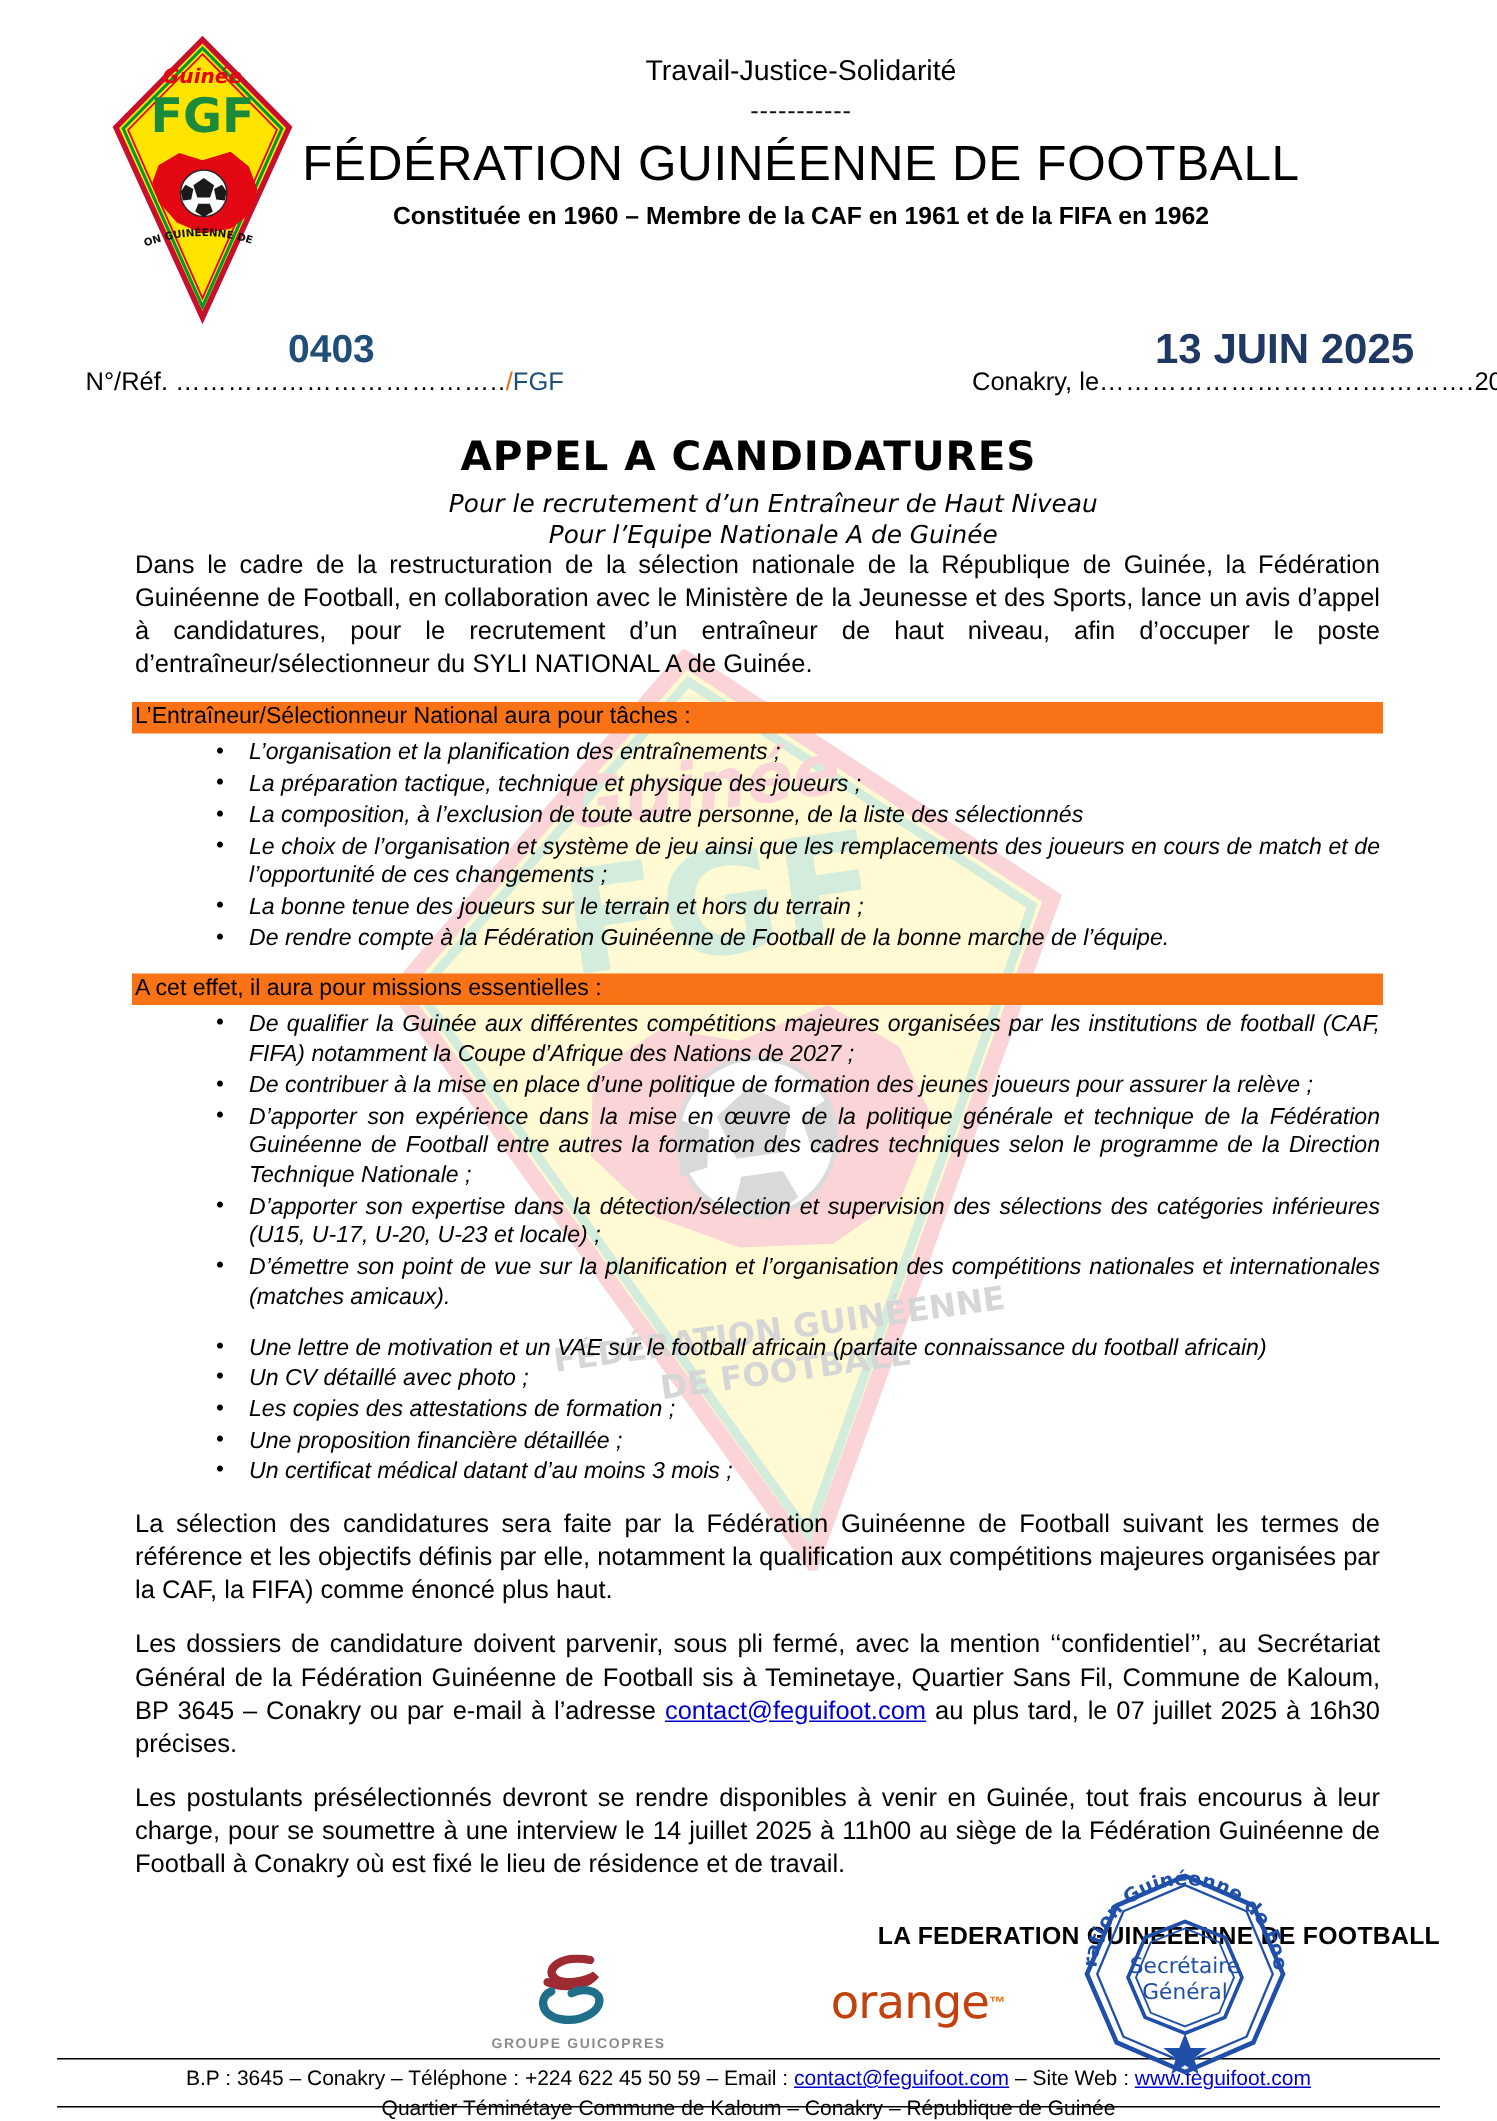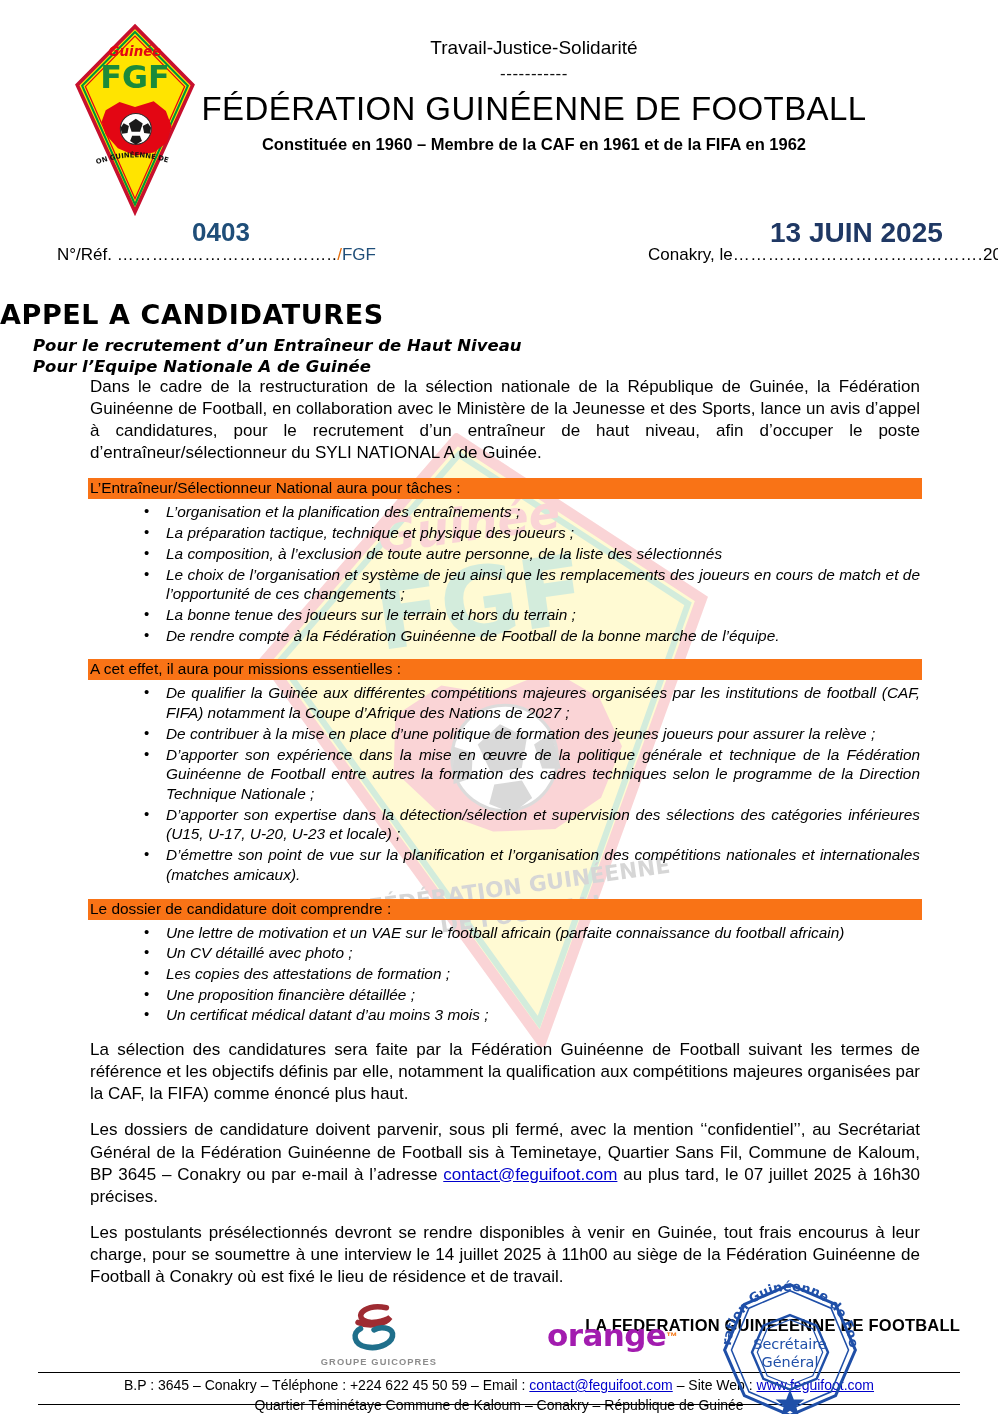--- a/index.html
+++ b/index.html
@@ -88,30 +88,30 @@
   }
   .date-val {
     position: absolute; left: 770px; top: 0px;
     font-size: 28px; font-weight: bold; color: #1F3864;
   }
   .dots { letter-spacing: .5px; }
   .slash-orange { color: #E36C0A; }
   .fgf-tail { color: #1F4E79; }
 
   
-  .title-block { margin-top: 22px; }
+  .title-block { text-align:center; margin-top: 12px; }
   .main-title {
     font-size: 27px;
     font-weight: bold;
     letter-spacing: .6px;
     font-family: "DejaVu Sans", sans-serif;
   }
   .sub-title {
     font-size: 16.5px;
-    font-weight: bold;
+    font-weight: normal;
     font-style: italic;
     margin-top: 6px;
     font-family: "DejaVu Sans", sans-serif;
     padding-left: 33px;
   }
   .sub-title.second { margin-top: 2px; }
 
   
   .content { padding: 0 78px 0 90px; }
   p.para {
@@ -195,22 +195,22 @@
   .sponsor { text-align: center; }
   .guico-caption {
     font-size: 9.3px;
     color: #8C8C8C;
     letter-spacing: 1.1px;
     margin-top: 1px;
     font-weight: bold;
   }
   .orange-logo {
     font-size: 31px;
-    font-weight: bold;
-    color: #a21caf;
+    font-weight: normal;
+    color: #c2410c;
     letter-spacing: -.6px;
     position: relative;
     font-family: "DejaVu Sans", sans-serif;
   }
   .orange-tm {
     font-size: 11px;
     vertical-align: super;
     font-weight: bold;
   }
 
@@ -321,21 +321,20 @@
 
     <div class="sec-head">A cet effet, il aura pour missions essentielles :</div>
     <ul class="bullets">
       <li>De qualifier la Guinée aux différentes compétitions majeures organisées par les institutions de football (CAF, FIFA) notamment la Coupe d’Afrique des Nations de 2027 ;</li>
       <li>De contribuer à la mise en place d’une politique de formation des jeunes joueurs pour assurer la relève ;</li>
       <li>D’apporter son expérience dans la mise en œuvre de la politique générale et technique de la Fédération Guinéenne de Football entre autres la formation des cadres techniques selon le programme de la Direction Technique Nationale ;</li>
       <li>D’apporter son expertise dans la détection/sélection et supervision des sélections des catégories inférieures (U15, U-17, U-20, U-23 et locale) ;</li>
       <li>D’émettre son point de vue sur la planification et l’organisation des compétitions nationales et internationales (matches amicaux).</li>
     </ul>
 
-    <div class="sec-head">Le dossier de candidature doit comprendre :</div>
     <ul class="bullets">
       <li>Une lettre de motivation et un VAE sur le football africain (parfaite connaissance du football africain)</li>
       <li>Un CV détaillé avec photo ;</li>
       <li>Les copies des attestations de formation ;</li>
       <li>Une proposition financière détaillée ;</li>
       <li>Un certificat médical datant d’au moins 3 mois ;</li>
     </ul>
 
     <p class="para">La sélection des candidatures sera faite par la Fédération Guinéenne de Football suivant les termes de référence et les objectifs définis par elle, notamment la qualification aux compétitions majeures organisées par la CAF, la FIFA) comme énoncé plus haut.</p>
 

